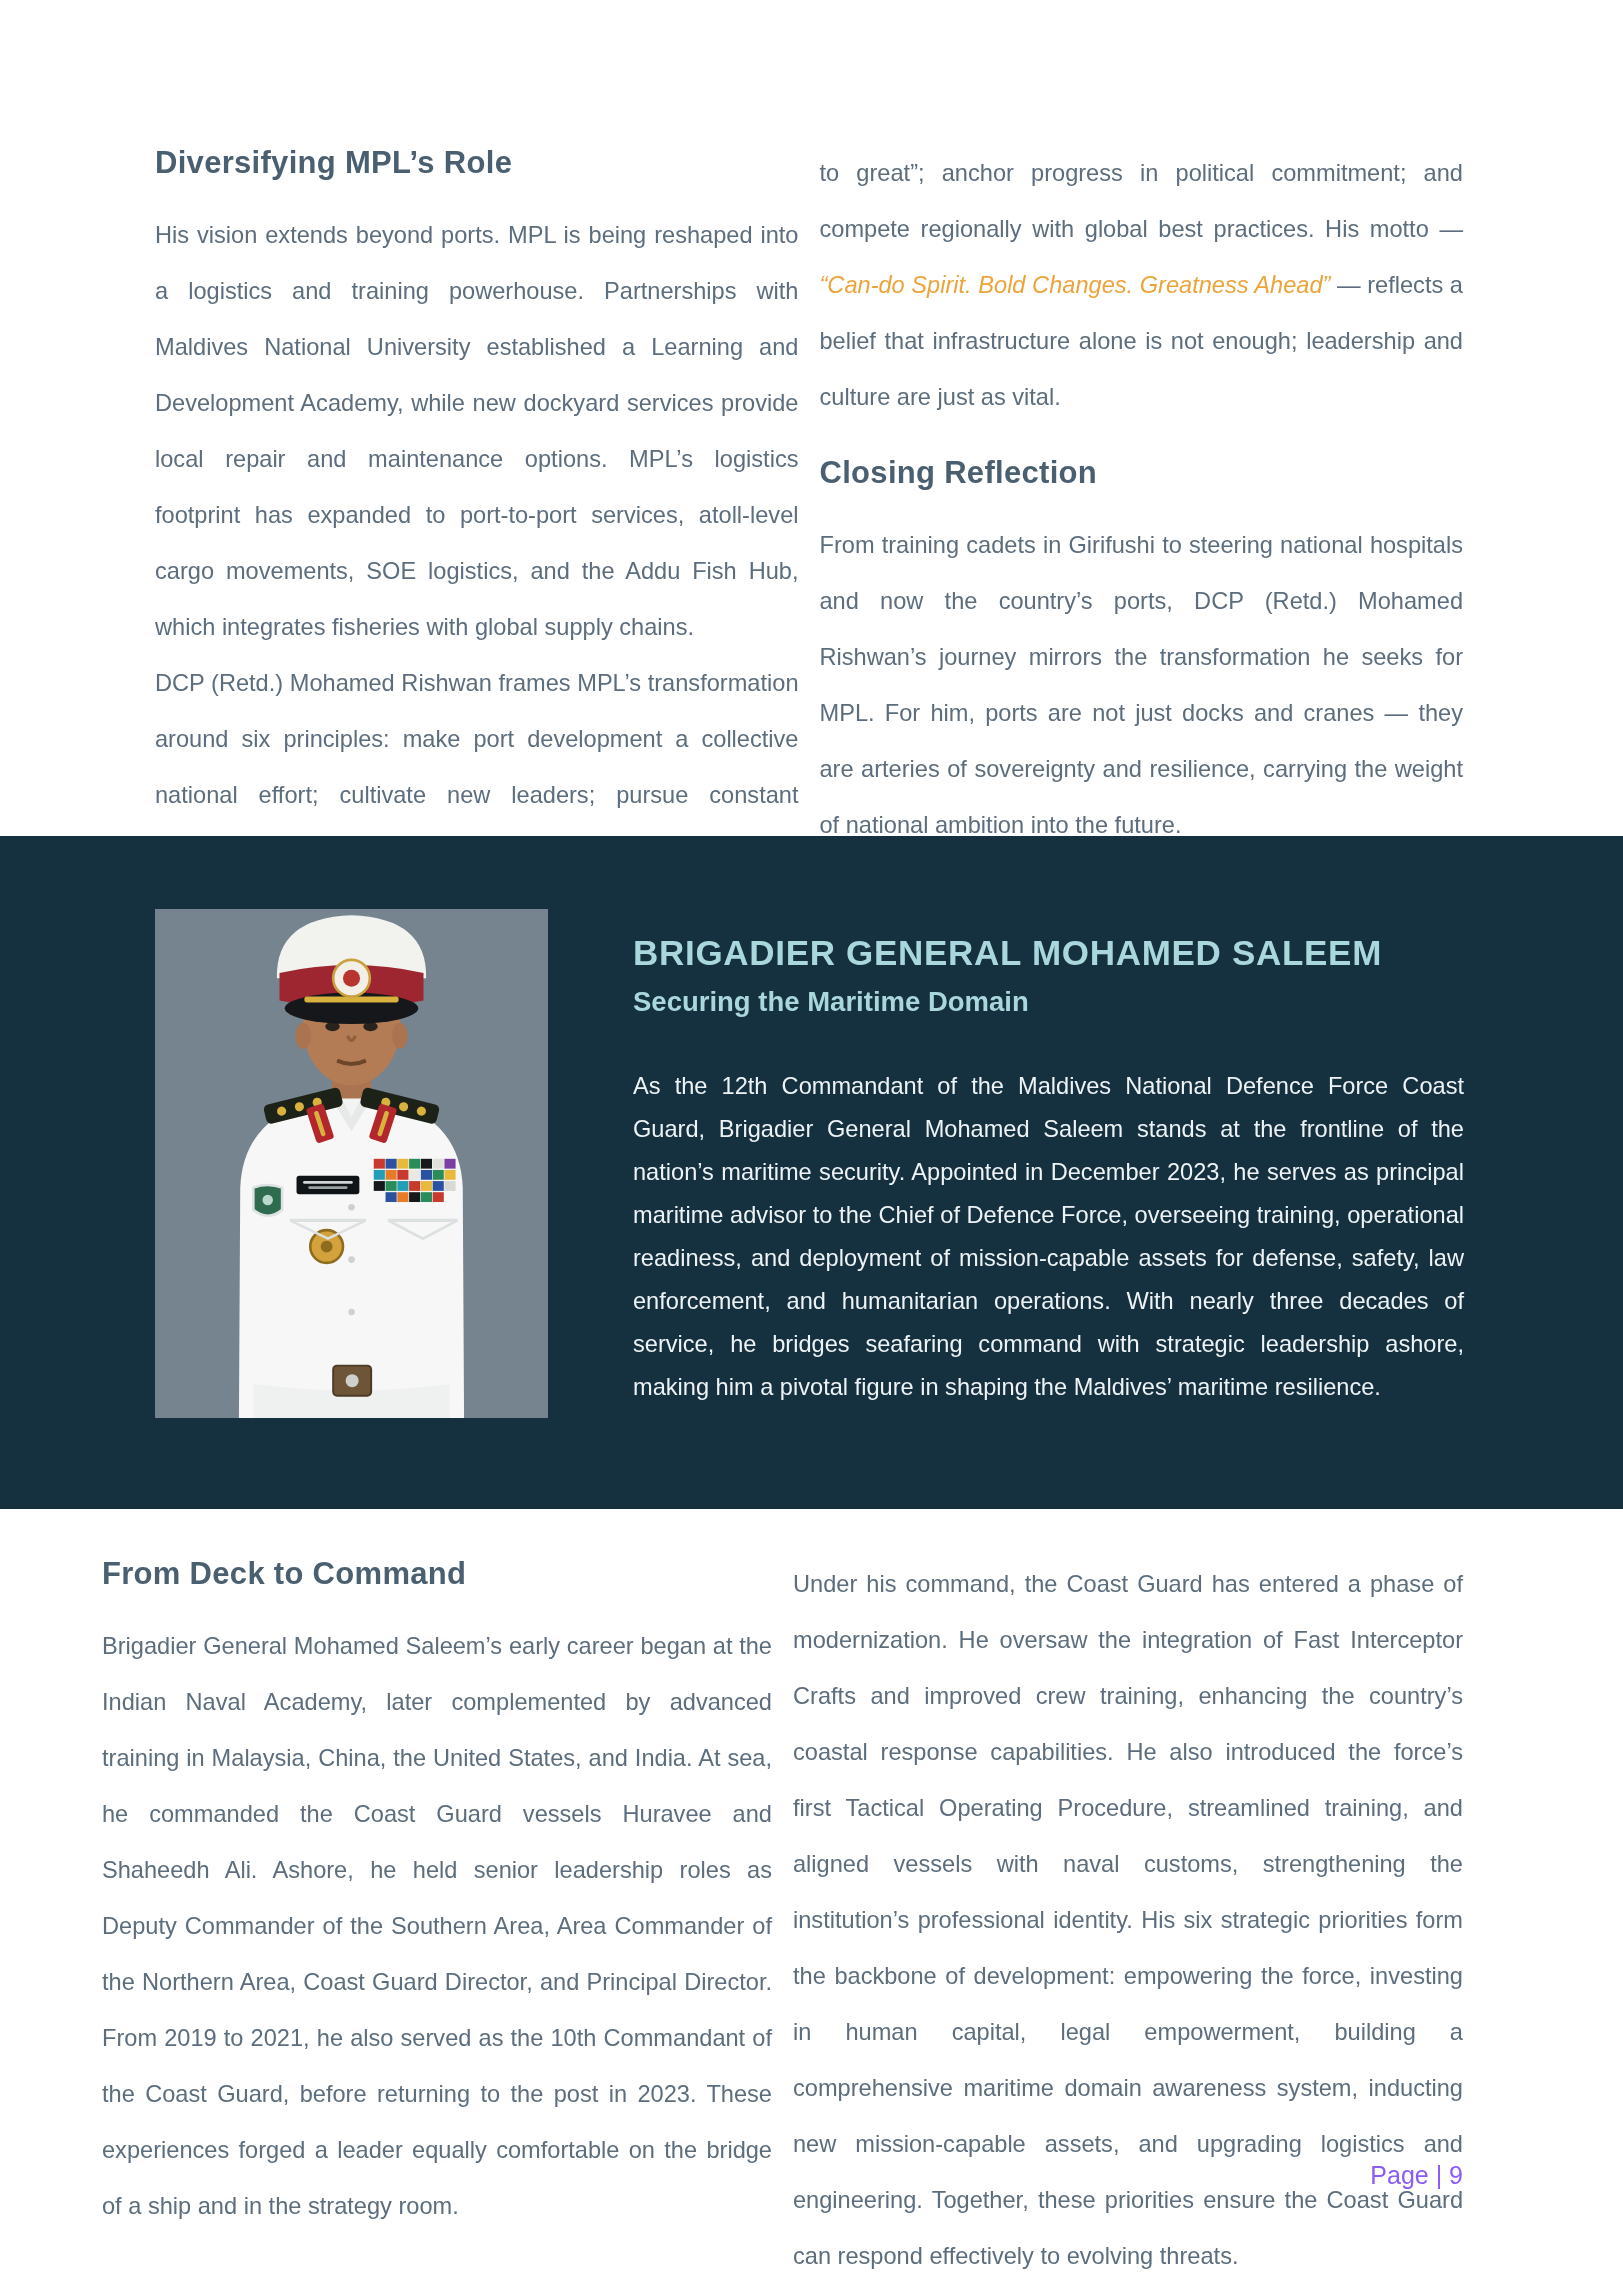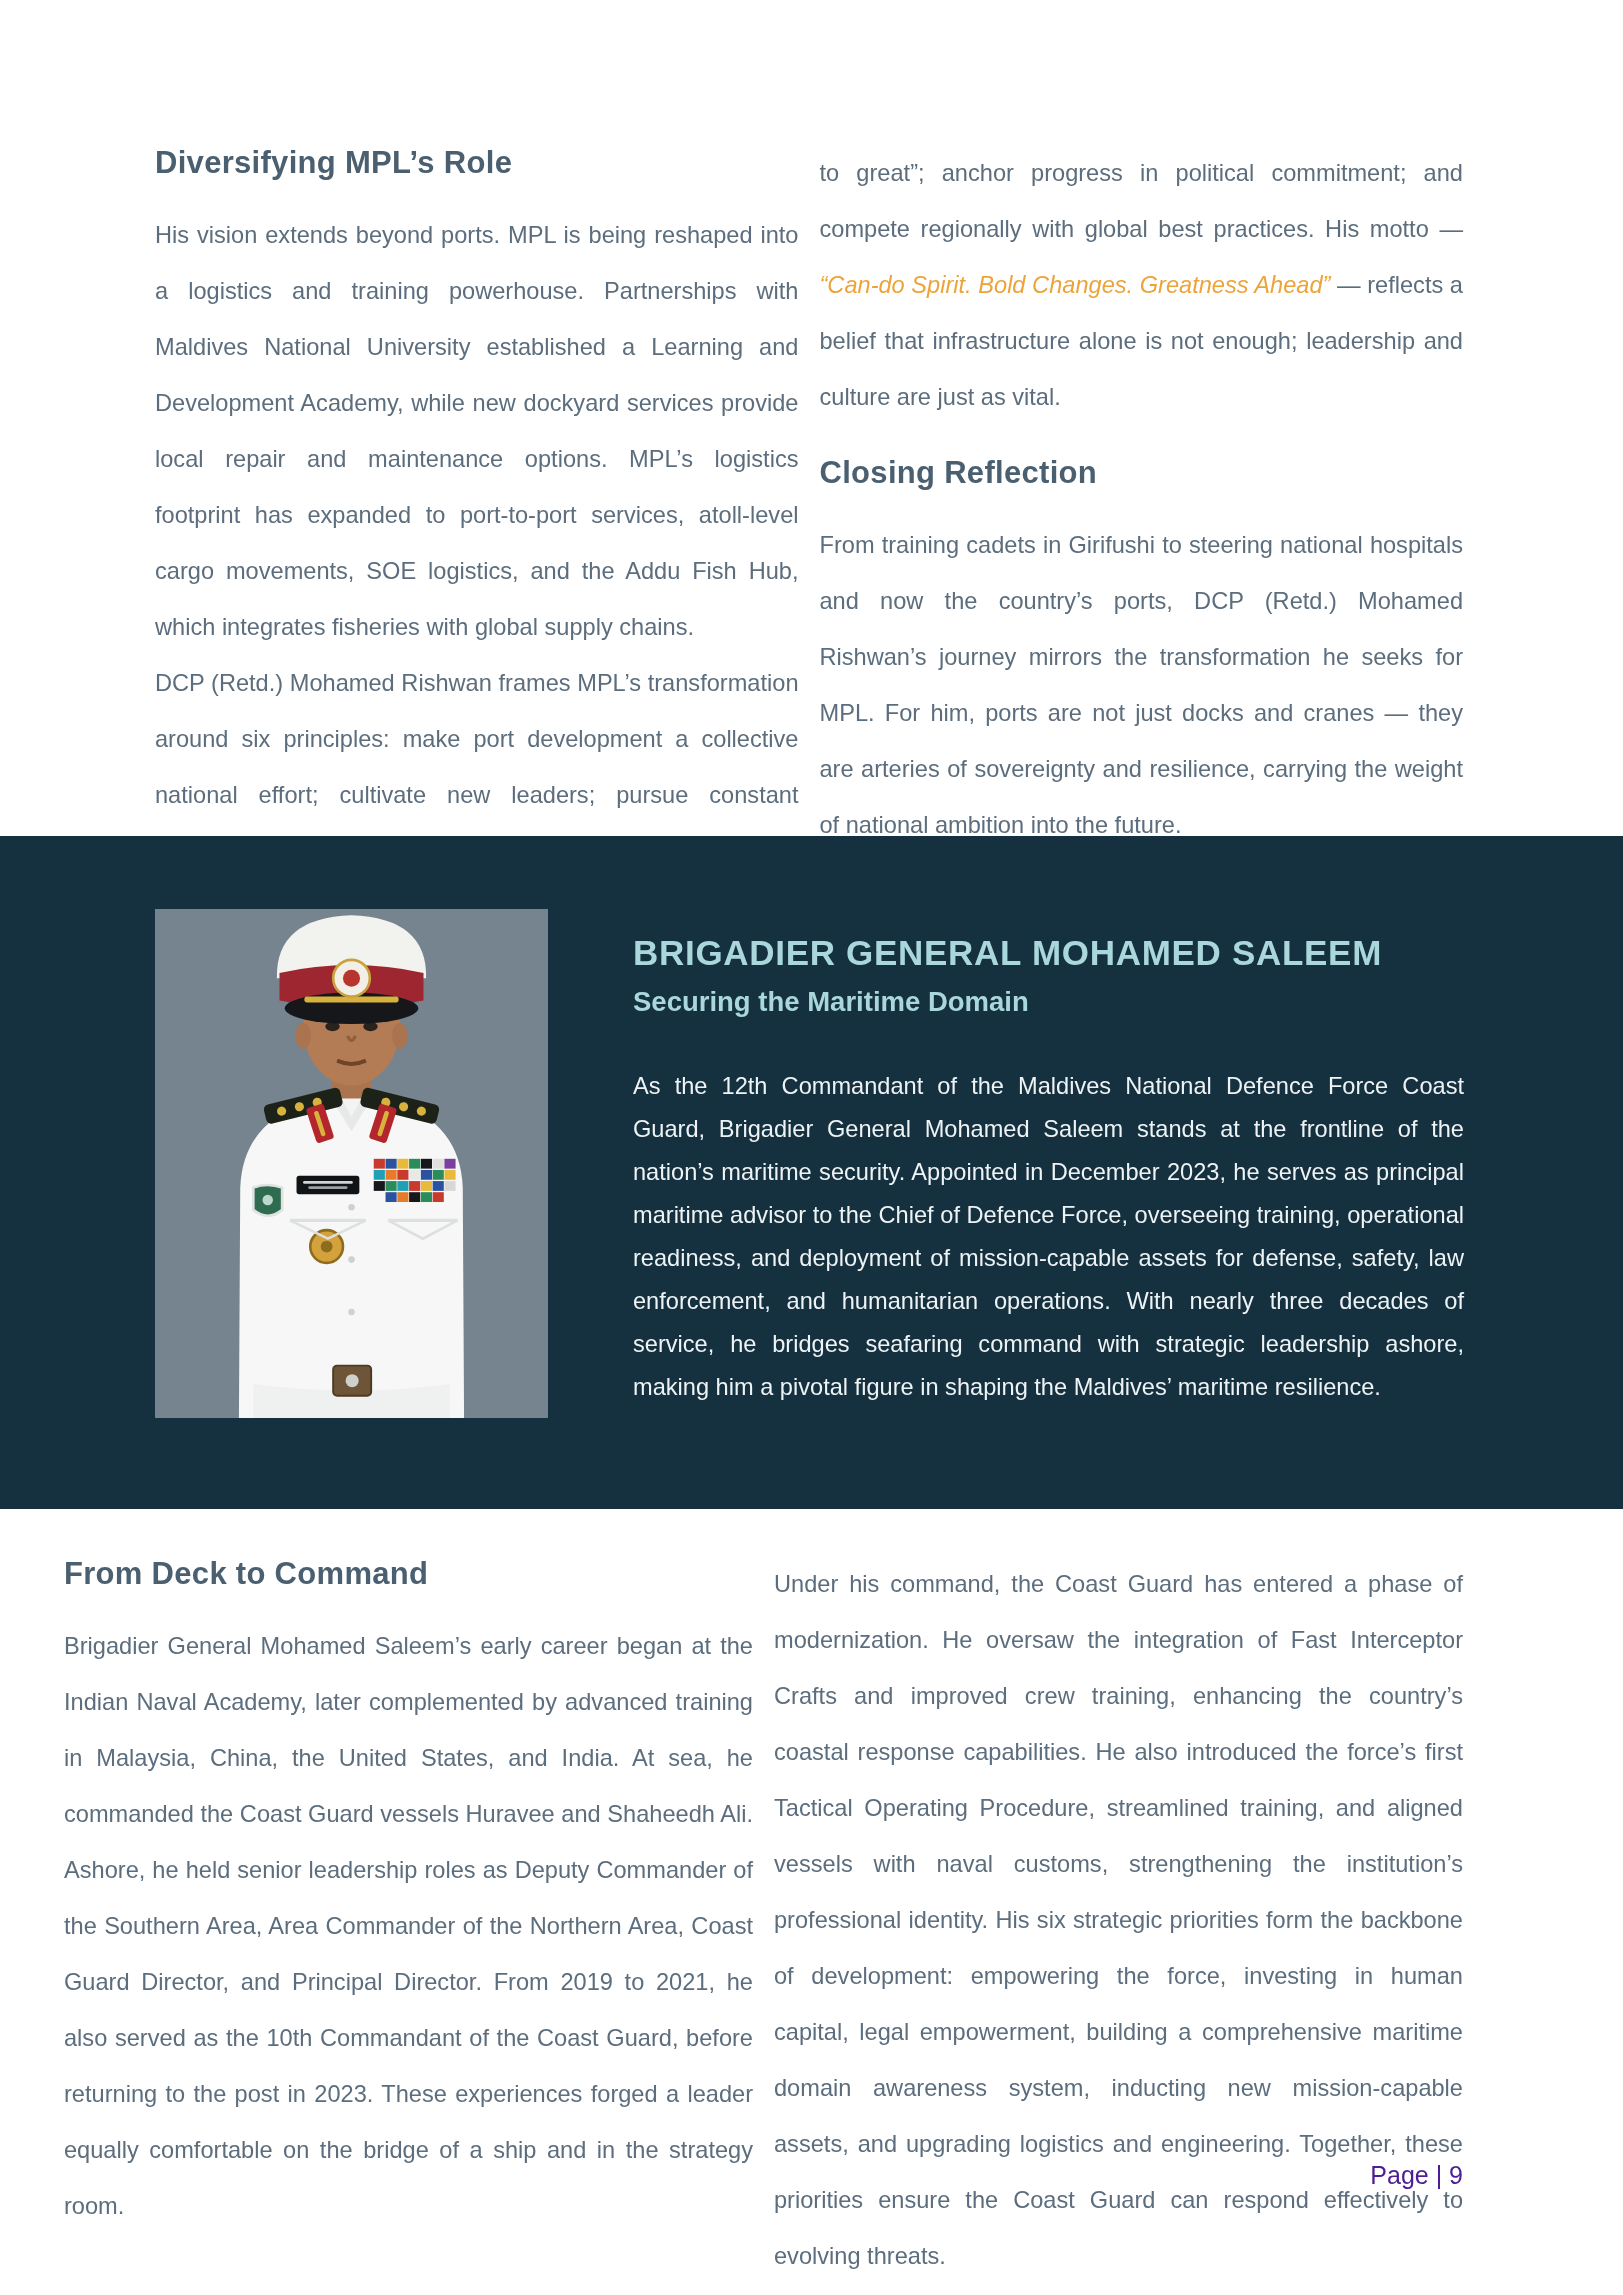--- a/index.html
+++ b/index.html
@@ -15,21 +15,21 @@
   .columns {
     display: grid;
     grid-template-columns: 1fr 1fr;
     column-gap: 21px;
   }
   .top-section {
     height: 836px;
     padding: 145px 160px 0 155px;
   }
   .bottom-section {
-    padding: 47px 160px 0 64px;
+    padding: 47px 160px 0 102px;
   }
   h2.section-heading {
     font-size: 31px;
     font-weight: 700;
     color: #4a5f70;
     margin-bottom: 26px;
     letter-spacing: 0.3px;
   }
   h2.mt {
     margin-top: 30px;
@@ -90,21 +90,21 @@
     text-align: justify;
     color: #eef3f5;
     margin-top: 47px;
   }
   
   .page-footer {
     position: absolute;
     right: 160px;
     top: 2161px;
     font-size: 25px;
-    color: #4c1d95;
+    color: #8b5cf6;
   }
 </style>
 </head>
 <body>
 
 <main>
 
   <section class="top-section columns">
     <div>
       <h2 class="section-heading">Diversifying MPL’s Role</h2>

